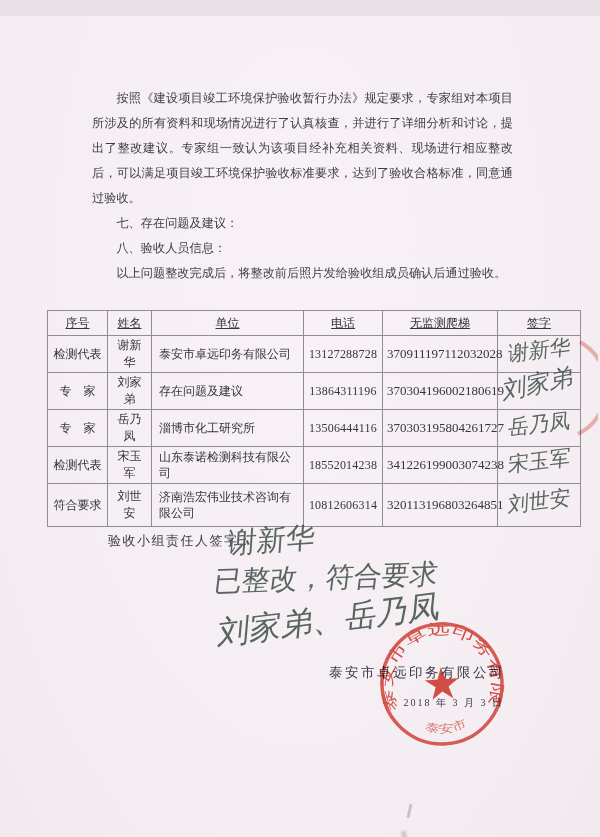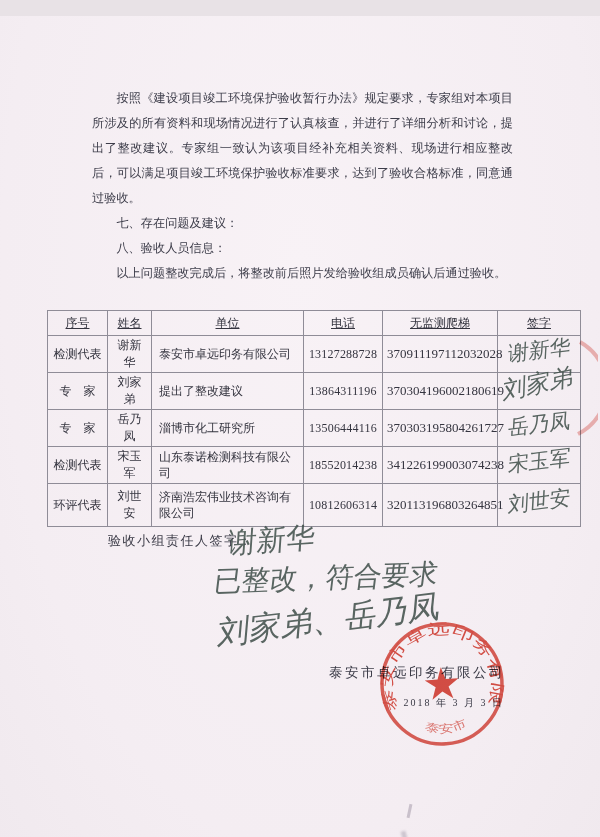--- a/index.html
+++ b/index.html
@@ -109,21 +109,21 @@
         <td>检测代表</td>
         <td>谢新华</td>
         <td class="c-unit">泰安市卓远印务有限公司</td>
         <td class="c-phone">13127288728</td>
         <td class="c-id">370911197112032028</td>
         <td><span class="hand cell-sign">谢新华</span></td>
       </tr>
       <tr>
         <td>专　家</td>
         <td>刘家弟</td>
-        <td class="c-unit">提出了整改建议</td>
+        <td class="c-unit">存在问题及建议</td>
         <td class="c-phone">13864311196</td>
         <td class="c-id">370304196002180619</td>
         <td><span class="hand cell-sign sign-big">刘家弟</span></td>
       </tr>
       <tr>
         <td>专　家</td>
         <td>岳乃凤</td>
         <td class="c-unit">淄博市化工研究所</td>
         <td class="c-phone">13506444116</td>
         <td class="c-id">370303195804261727</td>
@@ -131,21 +131,21 @@
       </tr>
       <tr>
         <td>检测代表</td>
         <td>宋玉军</td>
         <td class="c-unit">山东泰诺检测科技有限公司</td>
         <td class="c-phone">18552014238</td>
         <td class="c-id">341226199003074238</td>
         <td><span class="hand cell-sign">宋玉军</span></td>
       </tr>
       <tr>
-        <td>环评代表</td>
+        <td>符合要求</td>
         <td>刘世安</td>
         <td class="c-unit">济南浩宏伟业技术咨询有限公司</td>
         <td class="c-phone">10812606314</td>
         <td class="c-id">320113196803264851</td>
         <td><span class="hand cell-sign">刘世安</span></td>
       </tr>
     </tbody>
   </table>
 
   <div class="signoff-label lbl-leader">验收小组责任人签字：</div>

